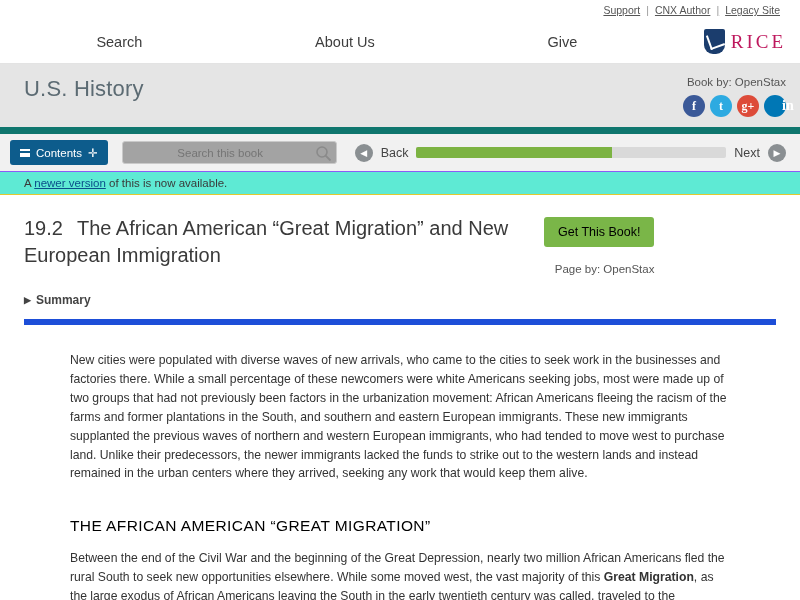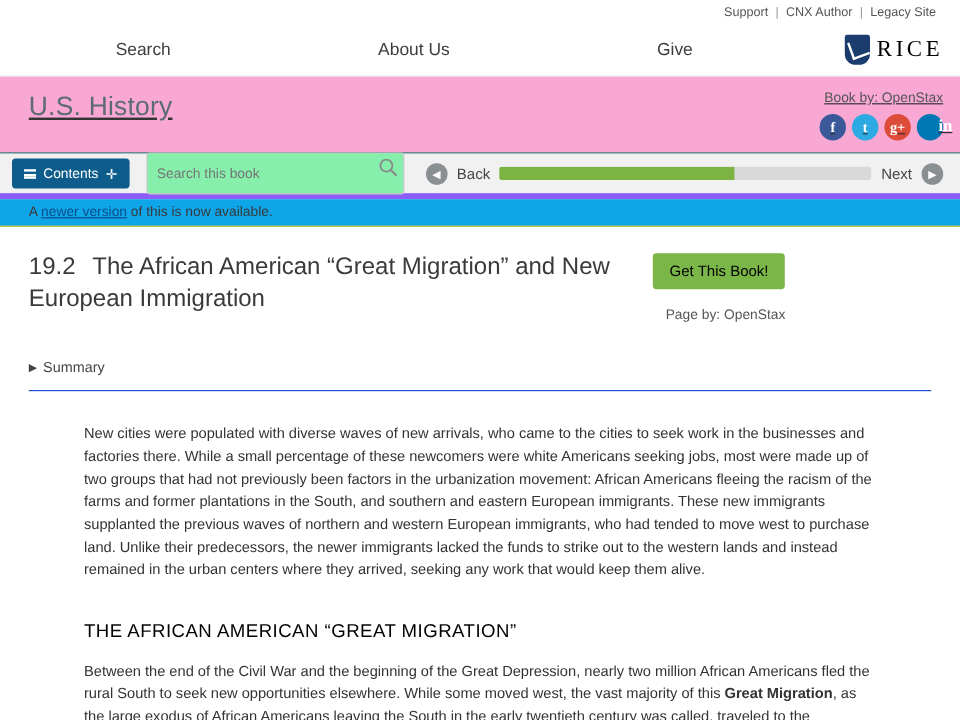--- a/index.html
+++ b/index.html
@@ -16,20 +16,21 @@
 
   
   .utility-bar {
     height: 20px;
     display: flex;
     justify-content: flex-end;
     align-items: center;
     padding: 0 14px;
     font-size: 10.5px;
     color: #555;
+    text-decoration: underline;
   }
   .utility-bar a {
     color: #555;
     text-decoration: none;
     padding: 0 6px;
   }
   .utility-sep { color: #999; }
 
   
   .main-nav {
@@ -111,32 +112,31 @@
     left: 4px; top: 4px;
     width: 13px; height: 13px;
     border-left: 2px solid #fff;
     border-bottom: 2px solid #fff;
     transform: rotate(-20deg);
   }
   .rice-word {
     font-family: "Liberation Serif", serif;
     font-size: 19px;
     letter-spacing: 3px;
-    color: #000000;
+    color: #be185d;
   }
 
   
   .book-band {
-    background: #f9a8d4;
-    border-bottom: 1px solid #0f766e;
+    background: #e5e5e5;
+    border-bottom: 7px solid #0f766e;
     padding: 12px 14px 10px 24px;
     display: flex;
     align-items: flex-start;
     min-height: 58px;
-    text-decoration: underline;
   }
   .book-title {
     font-size: 22px;
     color: #5c6b73;
     font-weight: normal;
     margin: 0;
     flex: 1;
     letter-spacing: 0.2px;
   }
   .book-meta {
@@ -163,21 +163,21 @@
     font-weight: bold;
   }
   .social .tw { background: #2daae1; }
   .social .gp { background: #dd4b39; }
   .social .li { background: #0077b5; font-size: 14px; padding-left: 18px; }
 
   
   .toolbar {
     height: 38px;
     background: #f1f1f1;
-    border-bottom: 5px solid #8b5cf6;
+    border-bottom: 1px solid #8b5cf6;
     display: flex;
     align-items: center;
     padding: 0 14px 0 10px;
   }
   .contents-btn {
     background: #0d5c8c;
     color: #fff;
     border: none;
     border-radius: 3px;
     height: 25px;
@@ -202,27 +202,28 @@
     left: 0; top: 2px;
     width: 10px;
     border-top: 2px solid #fff;
   }
   .search-wrap {
     position: relative;
     margin-left: 14px;
   }
   .search-input {
     width: 215px;
-    height: 35px;
+    height: 23px;
     border: 1px solid #c9c9c9;
     border-radius: 3px;
     padding: 0 26px 0 8px;
     font-size: 11.5px;
     color: #333;
-    background: #86efac;
+    background: #a3a3a3;
+    text-align: center;
   }
   .search-icon-btn {
     position: absolute;
     right: 5px; top: 4px;
     width: 17px; height: 17px;
     border: none;
     background: transparent;
     cursor: pointer;
     padding: 0;
   }
@@ -257,21 +258,21 @@
     border-radius: 2px;
     overflow: hidden;
   }
   .progress-fill {
     height: 100%;
     background: #7cb342;
   }
 
   
   .alert {
-    background: #0ea5e9;
+    background: #5eead4;
     border-bottom: 1px solid #e2c92f;
     padding: 5px 24px;
     font-size: 11.5px;
     color: #3a3a3a;
   }
   .alert a { color: #0b4f8a; }
 
   
   .content {
     padding: 20px 24px 0 24px;
@@ -301,26 +302,27 @@
     font-size: 12.5px;
     cursor: pointer;
     white-space: nowrap;
   }
   .page-by {
     margin-top: 16px;
     font-size: 11.5px;
     color: #555;
   }
   .summary-row {
-    margin-top: 30px;
+    margin-top: 18px;
     padding-bottom: 12px;
-    border-bottom: 1px solid #1d4ed8;
+    border-bottom: 6px solid #1d4ed8;
     font-size: 12px;
     color: #444;
     cursor: pointer;
+    font-weight: bold;
   }
   .summary-row .tri {
     display: inline-block;
     font-size: 9px;
     margin-right: 5px;
     color: #444;
     transform: translateY(-1px);
   }
   .body-block {
     margin: 26px 0 0 46px;

